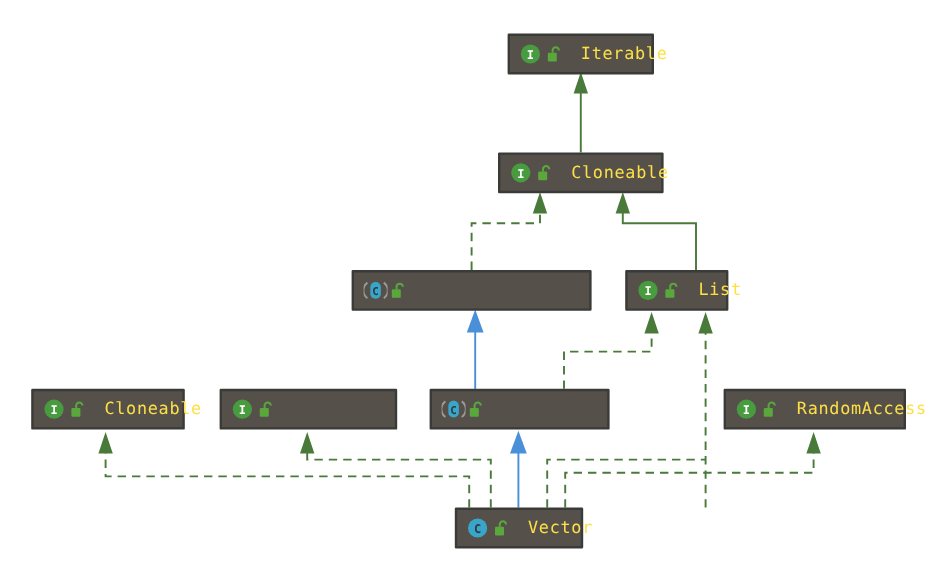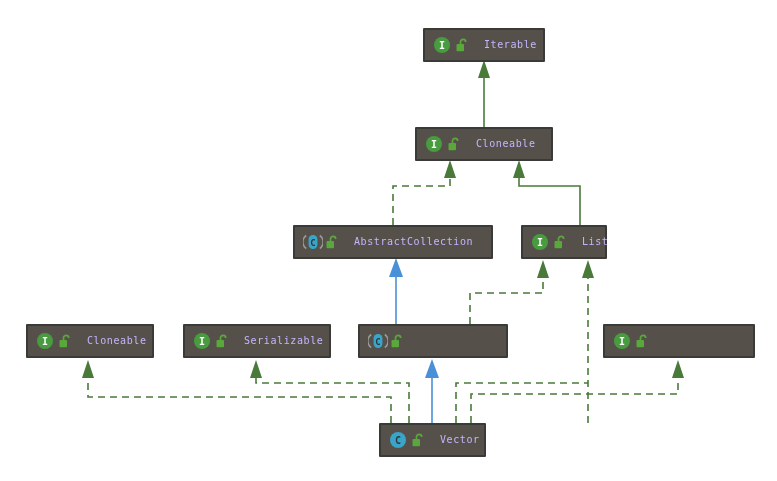--- a/index.html
+++ b/index.html
@@ -50,22 +50,22 @@
     display: block;
   }
   .icon-lock {
     display: inline-block;
     width: 15px;
     height: 16px;
     margin-left: 4px;
     flex: 0 0 auto;
   }
   .node-label {
-    color: #c4b5fd;
-    font-size: 10px;
+    color: #fde047;
+    font-size: 14px;
     letter-spacing: 0.6px;
     margin-left: 14px;
     white-space: nowrap;
     line-height: 1;
   }
 </style>
 </head>
 <body>
 
 <div id="diagram-root">
@@ -172,21 +172,20 @@
           <text x="10" y="13" font-family="DejaVu Sans Mono, monospace" font-size="9" font-weight="bold" fill="#2e3a40" text-anchor="middle">C</text>
         </svg>
       </span>
       <span class="icon-lock">
         <svg width="15" height="16" viewBox="0 0 15 16">
           <path d="M5.5 7 V5 a2.6 2.6 0 0 1 5.2 0" fill="none" stroke="#5aa83c" stroke-width="1.7"></path>
           <rect x="1.5" y="7" width="7.5" height="7.2" rx="1" fill="#5aa83c"></rect>
         </svg>
       </span>
     </span>
-    <span class="node-label">AbstractCollection</span>
   </div>
 
   <div class="node" style="left:521px; top:225px; width:86px;">
     <span class="node-icons">
       <span class="icon-iface">
         <svg width="18" height="18" viewBox="0 0 18 18">
           <circle cx="9" cy="9" r="8" fill="#499b3f"></circle>
           <text x="9" y="13" font-family="DejaVu Sans Mono, monospace" font-size="10" font-weight="bold" fill="#ffffff" text-anchor="middle">I</text>
         </svg>
       </span>
@@ -226,21 +225,20 @@
           <text x="9" y="13" font-family="DejaVu Sans Mono, monospace" font-size="10" font-weight="bold" fill="#ffffff" text-anchor="middle">I</text>
         </svg>
       </span>
       <span class="icon-lock">
         <svg width="15" height="16" viewBox="0 0 15 16">
           <path d="M5.5 7 V5 a2.6 2.6 0 0 1 5.2 0" fill="none" stroke="#5aa83c" stroke-width="1.7"></path>
           <rect x="1.5" y="7" width="7.5" height="7.2" rx="1" fill="#5aa83c"></rect>
         </svg>
       </span>
     </span>
-    <span class="node-label">Serializable</span>
   </div>
 
   <div class="node" style="left:358px; top:324px; width:150px;">
     <span class="node-icons">
       <span class="icon-abstract">
         <svg width="20" height="18" viewBox="0 0 20 18">
           <path d="M3.2 2.5 A8 8 0 0 0 3.2 15.5" fill="none" stroke="#9a9a96" stroke-width="1.6"></path>
           <path d="M16.8 2.5 A8 8 0 0 1 16.8 15.5" fill="none" stroke="#9a9a96" stroke-width="1.6"></path>
           <rect x="5.6" y="2" width="8.8" height="14" rx="4.2" fill="#39a5c9"></rect>
           <text x="10" y="13" font-family="DejaVu Sans Mono, monospace" font-size="9" font-weight="bold" fill="#2e3a40" text-anchor="middle">C</text>
@@ -263,20 +261,21 @@
           <text x="9" y="13" font-family="DejaVu Sans Mono, monospace" font-size="10" font-weight="bold" fill="#ffffff" text-anchor="middle">I</text>
         </svg>
       </span>
       <span class="icon-lock">
         <svg width="15" height="16" viewBox="0 0 15 16">
           <path d="M5.5 7 V5 a2.6 2.6 0 0 1 5.2 0" fill="none" stroke="#5aa83c" stroke-width="1.7"></path>
           <rect x="1.5" y="7" width="7.5" height="7.2" rx="1" fill="#5aa83c"></rect>
         </svg>
       </span>
     </span>
+    <span class="node-label">RandomAccess</span>
   </div>
 
   <div class="node" style="left:379px; top:423px; width:107px;">
     <span class="node-icons">
       <span class="icon-class">
         <svg width="18" height="18" viewBox="0 0 18 18">
           <circle cx="9" cy="9" r="8" fill="#39a5c9"></circle>
           <text x="9" y="13" font-family="DejaVu Sans Mono, monospace" font-size="10" font-weight="bold" fill="#2e3a40" text-anchor="middle">C</text>
         </svg>
       </span>

